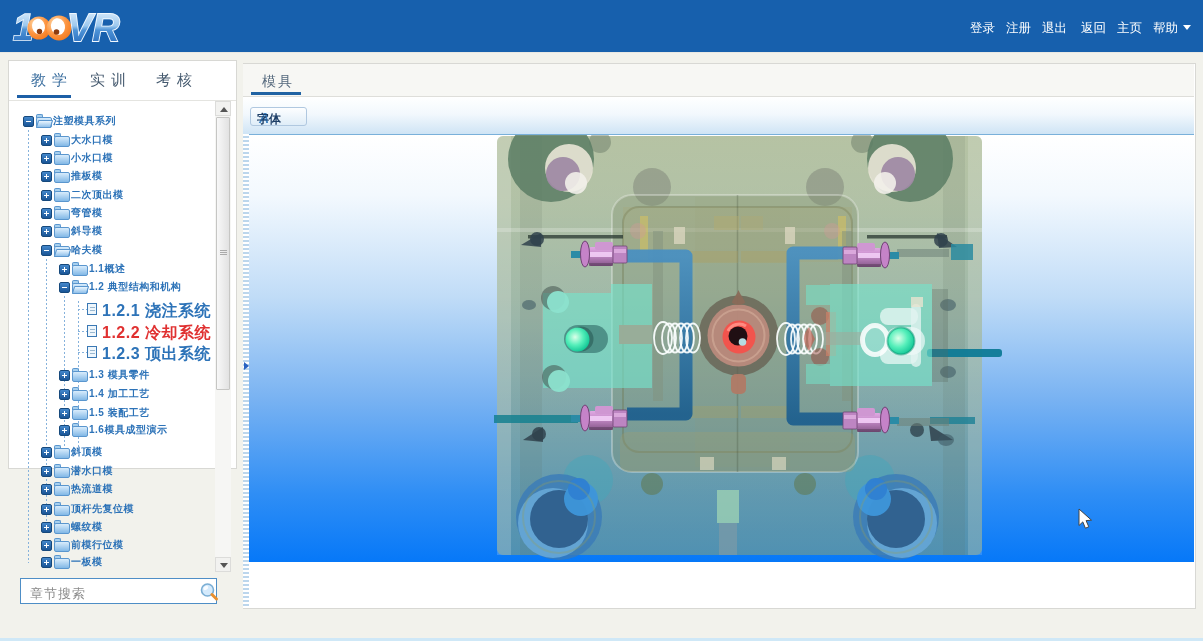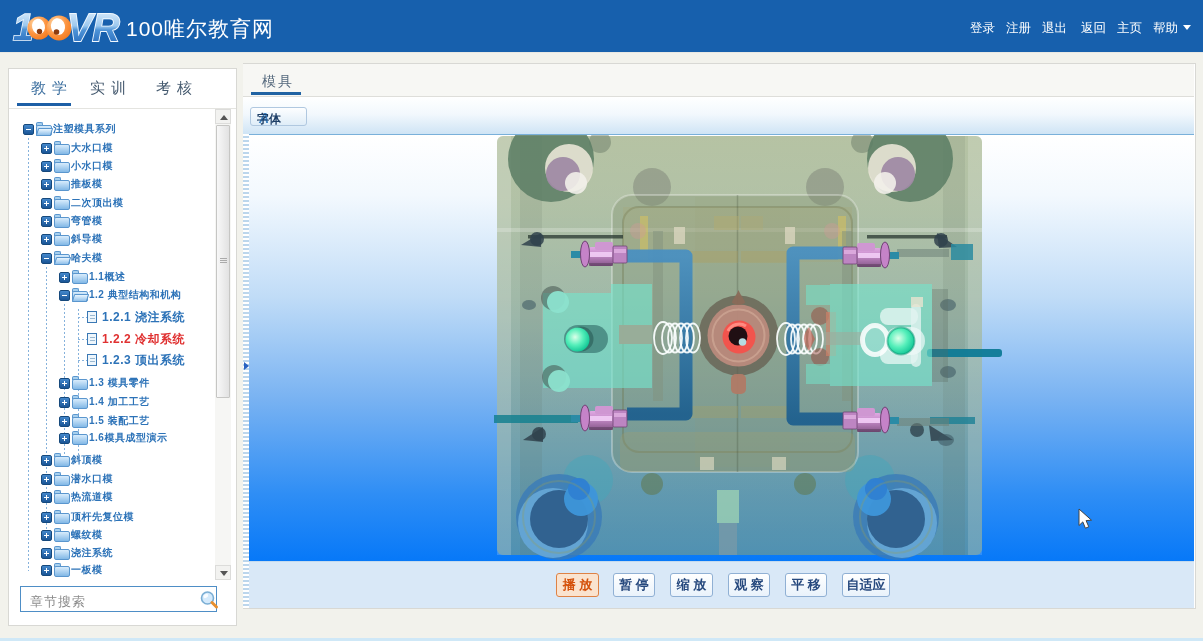--- a/index.html
+++ b/index.html
@@ -5,28 +5,28 @@
 html,body{width:1203px;height:641px;overflow:hidden;background:#f2f2ec;font-family:"Liberation Sans",sans-serif;}
 #page{position:relative;width:1203px;height:641px;}
 .abs{position:absolute;}
 
 #header{position:absolute;left:0;top:0;width:1203px;height:53px;background:#1760ad;border-bottom:1px solid #e8e8e4;}
 #sitetitle{position:absolute;left:126px;top:15px;font-size:21px;color:#fff;letter-spacing:1px;}
 #nav{position:absolute;right:12px;top:20px;font-size:12.5px;color:#fff;}
 #nav span{margin-left:11px;}
 .caret{display:inline-block;width:0;height:0;border-left:4px solid transparent;border-right:4px solid transparent;border-top:5px solid #fff;margin-left:5px;vertical-align:2px;}
 
-#sidebar{position:absolute;left:8px;top:68px;width:229px;height:558px;background:#fff;border:1px solid #d8d8d4;}
+#sidebar{position:absolute;left:8px;top:60px;width:229px;height:409px;background:#fff;border:1px solid #d8d8d4;}
 .tab{position:absolute;top:10px;font-size:15px;color:#3c6f9f;letter-spacing:6px;}
 #tabline{position:absolute;left:8px;top:34px;width:54px;height:3px;background:#1d5fa6;}
 #tabsep{position:absolute;left:0;top:39px;width:227px;height:1px;background:#e4e4e0;}
 
 #tree{position:absolute;left:0;top:40px;width:227px;height:471px;overflow:hidden;}
 .trow{position:absolute;white-space:nowrap;font-size:10px;font-weight:bold;color:#2d73b8;letter-spacing:0.5px;}
-.trow.doc{font-weight:bold;font-size:12px;letter-spacing:0.5px;color:#2d73b8;}
+.trow.doc{font-weight:bold;font-size:16px;letter-spacing:0.5px;color:#2d73b8;}
 .trow.sel{color:#e03131;}
 .tbox{position:absolute;width:11px;height:11px;border-radius:2px;background:linear-gradient(#4488cc,#1a5596);border:1px solid #16497c;}
 .tbox i{position:absolute;left:2px;top:4px;width:5px;height:1px;background:#fff;}
 .tbox.plus b{position:absolute;left:4px;top:2px;width:1px;height:5px;background:#fff;}
 .fold{position:absolute;width:16px;height:11px;}
 .fold .bk{position:absolute;left:0;top:0;width:16px;height:11px;border-radius:2px;background:linear-gradient(#d8ecfc,#82b8e6);border:1px solid #5a96ce;}
 .fold .tb{position:absolute;left:0;top:-3px;width:7px;height:4px;border-radius:2px 2px 0 0;background:#a8d0ee;border:1px solid #5a96ce;border-bottom:none;}
 .fold.open .fr{position:absolute;left:1px;top:3px;width:15px;height:8px;background:linear-gradient(#eaf6ff,#90c0ea);border:1px solid #5a96ce;border-radius:1px;transform:skewX(-18deg);}
 .docic{position:absolute;width:10px;height:12px;background:#eef6fc;border:1px solid #3a78b4;}
 .docic i{position:absolute;left:2px;width:5px;height:1px;background:#9ab8d0;}
@@ -84,21 +84,20 @@
 </defs>
 <text x="1" y="36" font-family="Liberation Sans,sans-serif" font-size="37" font-weight="bold" font-style="italic" fill="url(#lg1)" stroke="#f0f8ff" stroke-width="1.6" paint-order="stroke">1</text>
 <circle cx="27" cy="24" r="11.5" fill="url(#og1)"></circle>
 <ellipse cx="26.5" cy="22.5" rx="6.4" ry="7.8" fill="#fff" transform="rotate(-14 26.5 22.5)"></ellipse>
 <circle cx="27.5" cy="27.5" r="2.7" fill="#8d3c10"></circle>
 <circle cx="47" cy="24" r="12.5" fill="url(#og1)"></circle>
 <ellipse cx="46" cy="22.5" rx="7" ry="8.4" fill="#fff" transform="rotate(-12 46 22.5)"></ellipse>
 <circle cx="44.5" cy="28" r="2.8" fill="#8d3c10"></circle>
 <text x="55" y="37" font-family="Liberation Sans,sans-serif" font-size="38" font-weight="bold" font-style="italic" fill="url(#lg1)" stroke="#f0f8ff" stroke-width="1.8" paint-order="stroke">VR</text>
 </svg>
-<div id="sitetitle">100唯尔教育网</div>
 <div id="nav"><span>登录</span><span>注册</span><span>退出</span><span style="margin-left:14px">返回</span><span>主页</span><span>帮助<i class="caret"></i></span></div>
 </div>
 <div id="sidebar">
 <span class="tab" style="left:22px">教学</span>
       <span class="tab" style="left:81px;color:#44596e">实训</span>
       <span class="tab" style="left:147px;color:#44596e">考核</span>
 <div id="tabline"></div>
       <div id="tabsep"></div>
 <div id="tree">
 <div class="vline" style="left:19px;top:29px;height:433px"></div>
@@ -295,21 +294,21 @@
         </div>
 <div class="trow" style="left:62px;top:419px">螺纹模</div>
 <div class="tbox plus" style="left:32px;top:439px">
           <i></i>
           <b></b>
         </div>
 <div class="fold" style="left:45px;top:440px">
           <div class="tb"></div>
           <div class="bk"></div>
         </div>
-<div class="trow" style="left:62px;top:437px">浇注系统</div>
+<div class="trow" style="left:62px;top:437px">前模行位模</div>
 <div class="tbox plus" style="left:32px;top:456px">
           <i></i>
           <b></b>
         </div>
 <div class="fold" style="left:45px;top:457px">
           <div class="tb"></div>
           <div class="bk"></div>
         </div>
 <div class="trow" style="left:62px;top:454px">一板模</div>
 </div>
@@ -532,22 +531,14 @@
 <use href="#fitdef" transform="translate(332,106)"></use>
 <use href="#fitdef" transform="translate(332,270)"></use>
 <use href="#fitdef" transform="translate(640,107) scale(-1,1)"></use>
 <use href="#fitdef" transform="translate(640,272) scale(-1,1)"></use>
 
 <path d="M830,374 l0,16.5 l3.8,-3.6 l2.6,6.3 l3.4,-1.4 l-2.7,-6.2 l5.4,-0.4 Z" fill="#fff" stroke="#444" stroke-width="1"></path>
 </svg></div>
 <div id="split">
         <div class="ar"></div>
       </div>
-<div id="controls">
-<div class="cbtn play" style="left:313px;width:43px">播 放</div>
-<div class="cbtn" style="left:370px;width:42px">暂 停</div>
-<div class="cbtn" style="left:427px;width:43px">缩 放</div>
-<div class="cbtn" style="left:485px;width:42px">观 察</div>
-<div class="cbtn" style="left:542px;width:42px">平 移</div>
-<div class="cbtn" style="left:599px;width:48px">自适应</div>
-</div>
 </div>
 <div id="bstrip"></div>
 </div>
 </body></html>

